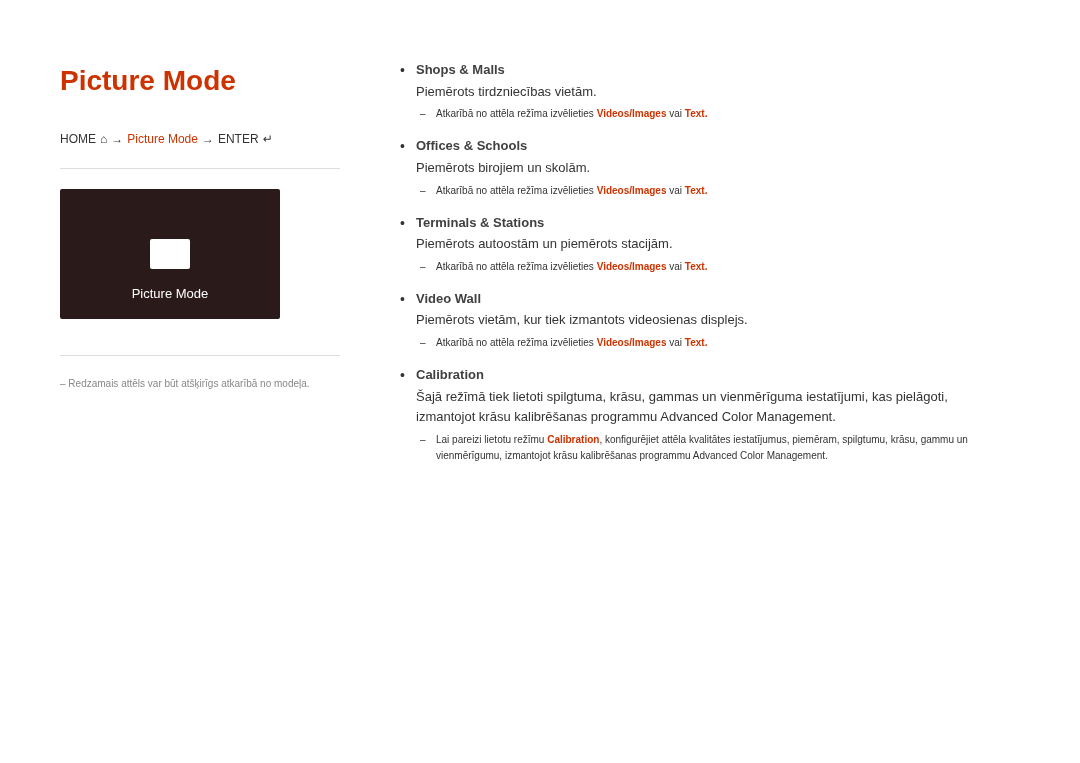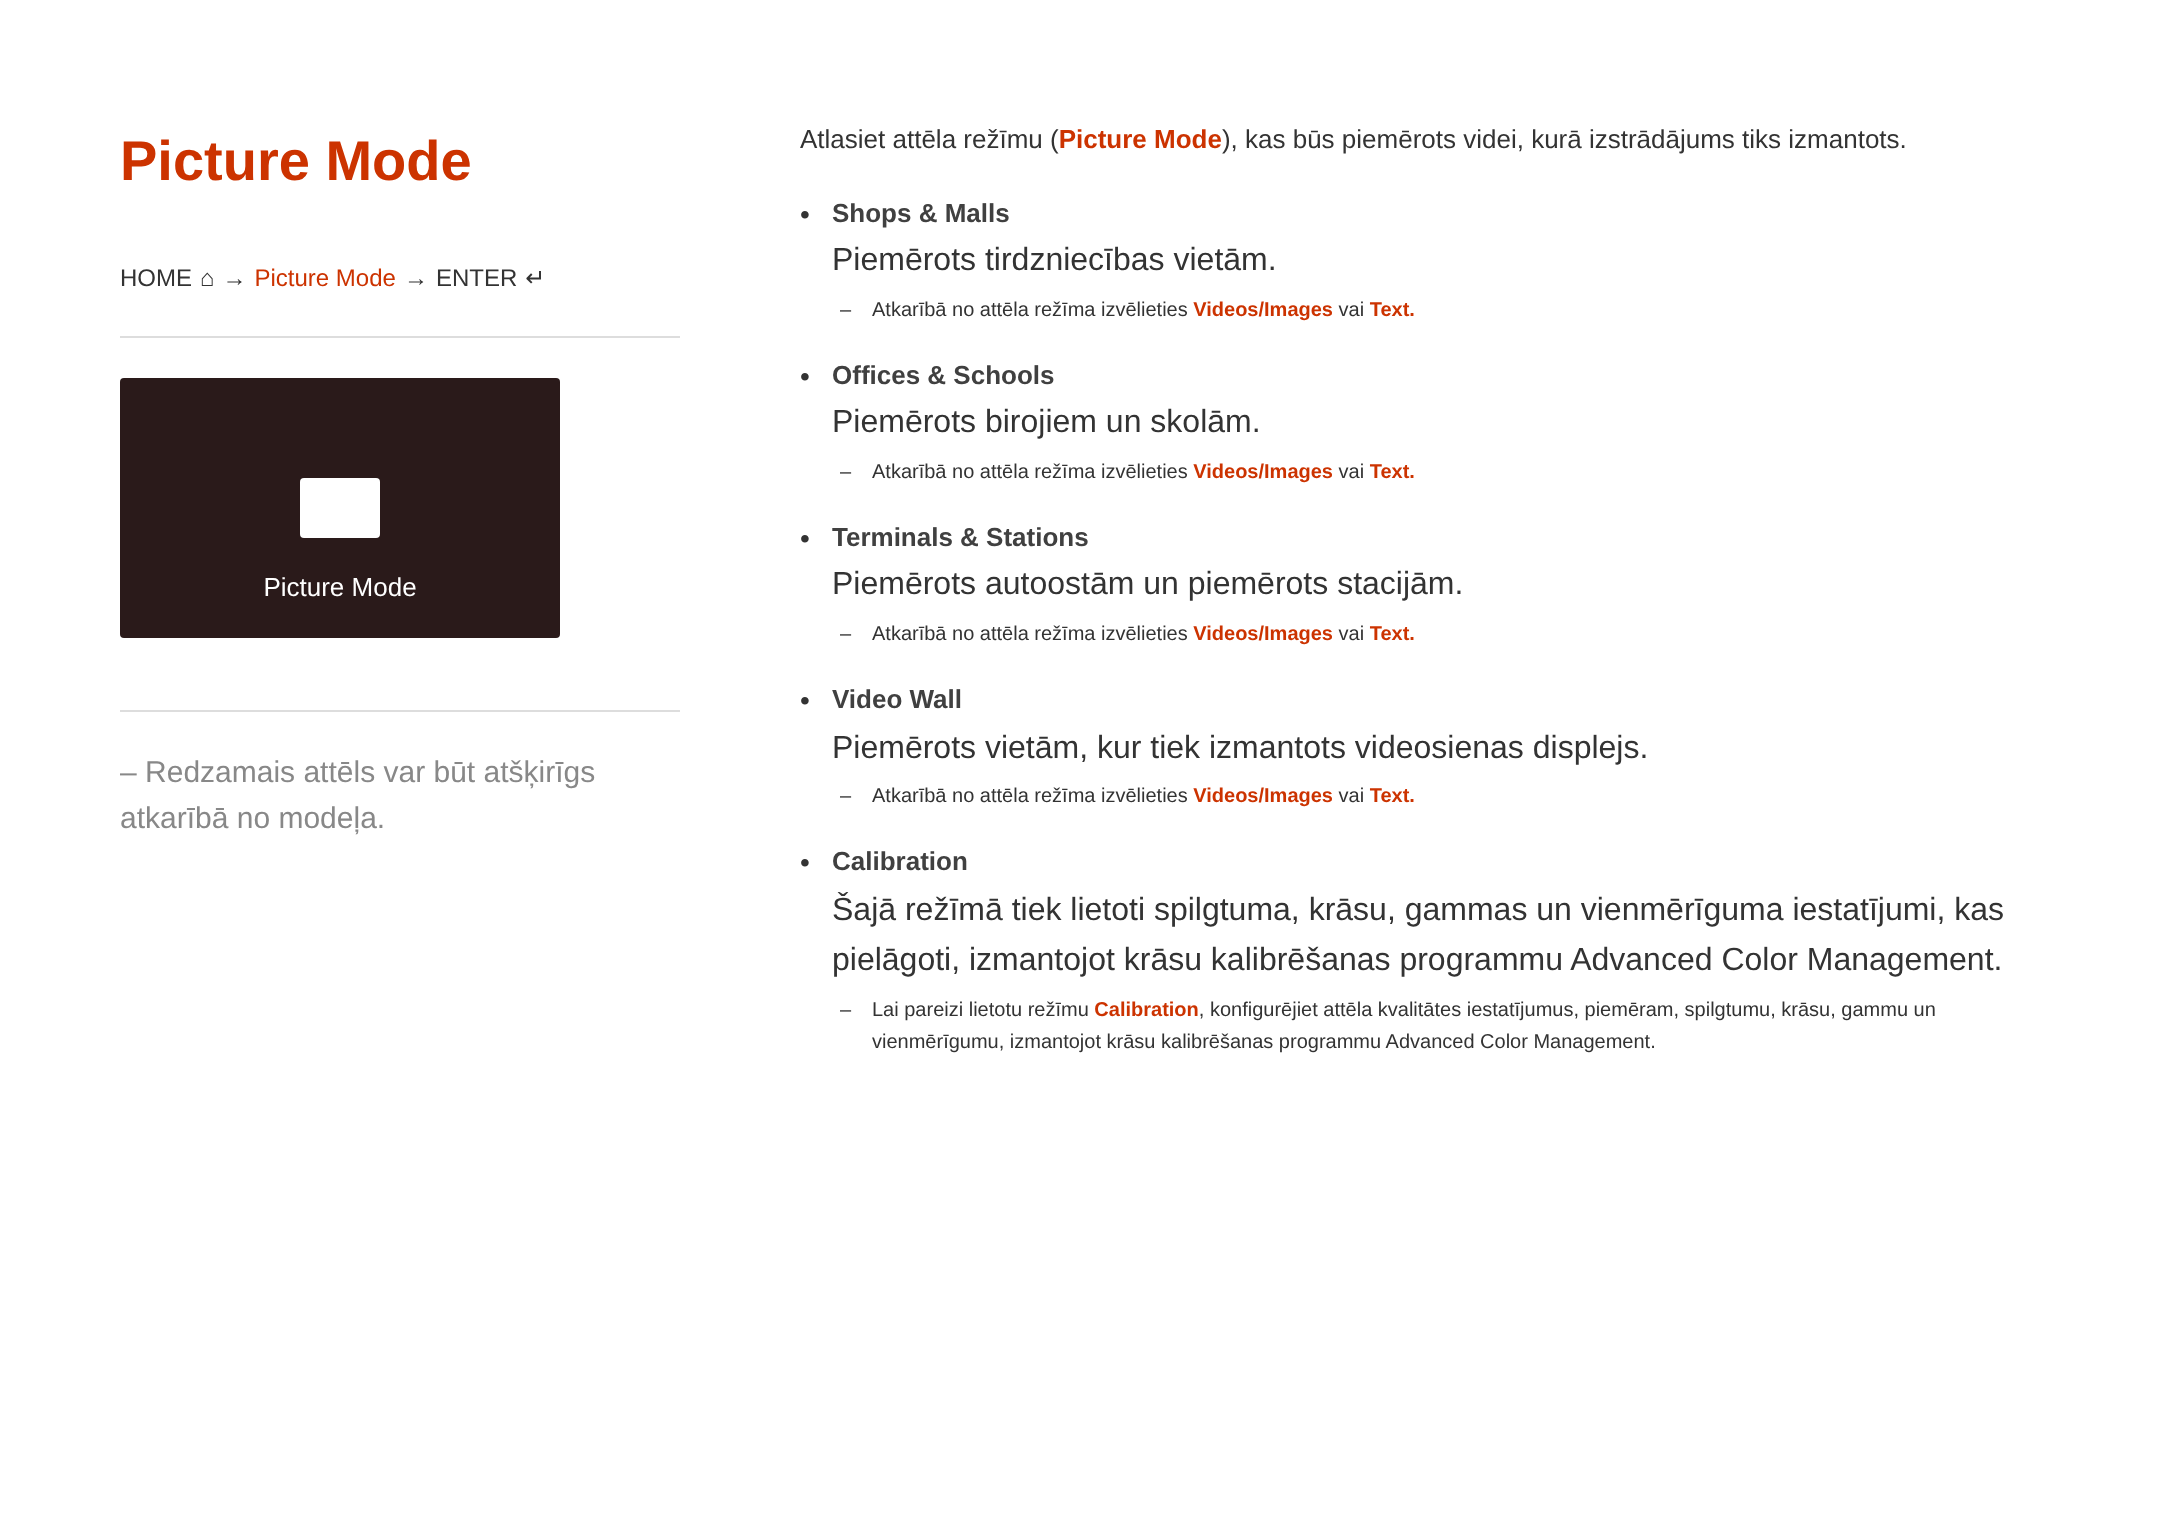--- a/index.html
+++ b/index.html
@@ -59,21 +59,21 @@
     .preview-label {
       color: #ffffff;
       font-size: 13px;
       position: absolute;
       bottom: 16px;
       left: 50%;
       transform: translateX(-50%);
       white-space: nowrap;
     }
     .note-text {
-      font-size: 15px;
+      font-size: 10px;
       color: #888;
       margin-top: 8px;
     }
     .note-text::before {
       content: '– ';
     }
     .right-panel {
       flex: 1;
     }
     .intro-text {
@@ -99,21 +99,21 @@
       color: #333;
       font-size: 14px;
     }
     .section-heading {
       color: #404040;
       font-weight: bold;
       font-size: 13px;
     }
     .section-desc {
       color: #333;
-      font-size: 16px;
+      font-size: 13px;
       line-height: 1.6;
       margin-top: 2px;
     }
     .sub-list {
       list-style: none;
       padding: 0;
       margin-top: 4px;
     }
     .sub-list li {
       padding-left: 20px;
@@ -172,23 +172,20 @@
         <span class="preview-label">Picture Mode</span>
       </div>
     </div>
 
     <hr class="divider">
 
     <p class="note-text">Redzamais attēls var būt atšķirīgs atkarībā no modeļa.</p>
   </div>
 
   <div class="right-panel">
-    <p class="intro-text">
-      Atlasiet attēla režīmu (<span class="highlight-orange">Picture Mode</span>), kas būs piemērots videi, kurā izstrādājums tiks izmantots.
-    </p>
 
     <ul class="section-list">
 
       <li>
         <span class="section-heading">Shops &amp; Malls</span>
         <p class="section-desc">Piemērots tirdzniecības vietām.</p>
         <ul class="sub-list">
           <li>
             Atkarībā no attēla režīma izvēlieties <span class="highlight-orange">Videos/Images</span> vai <span class="highlight-orange">Text.</span>
           </li>

